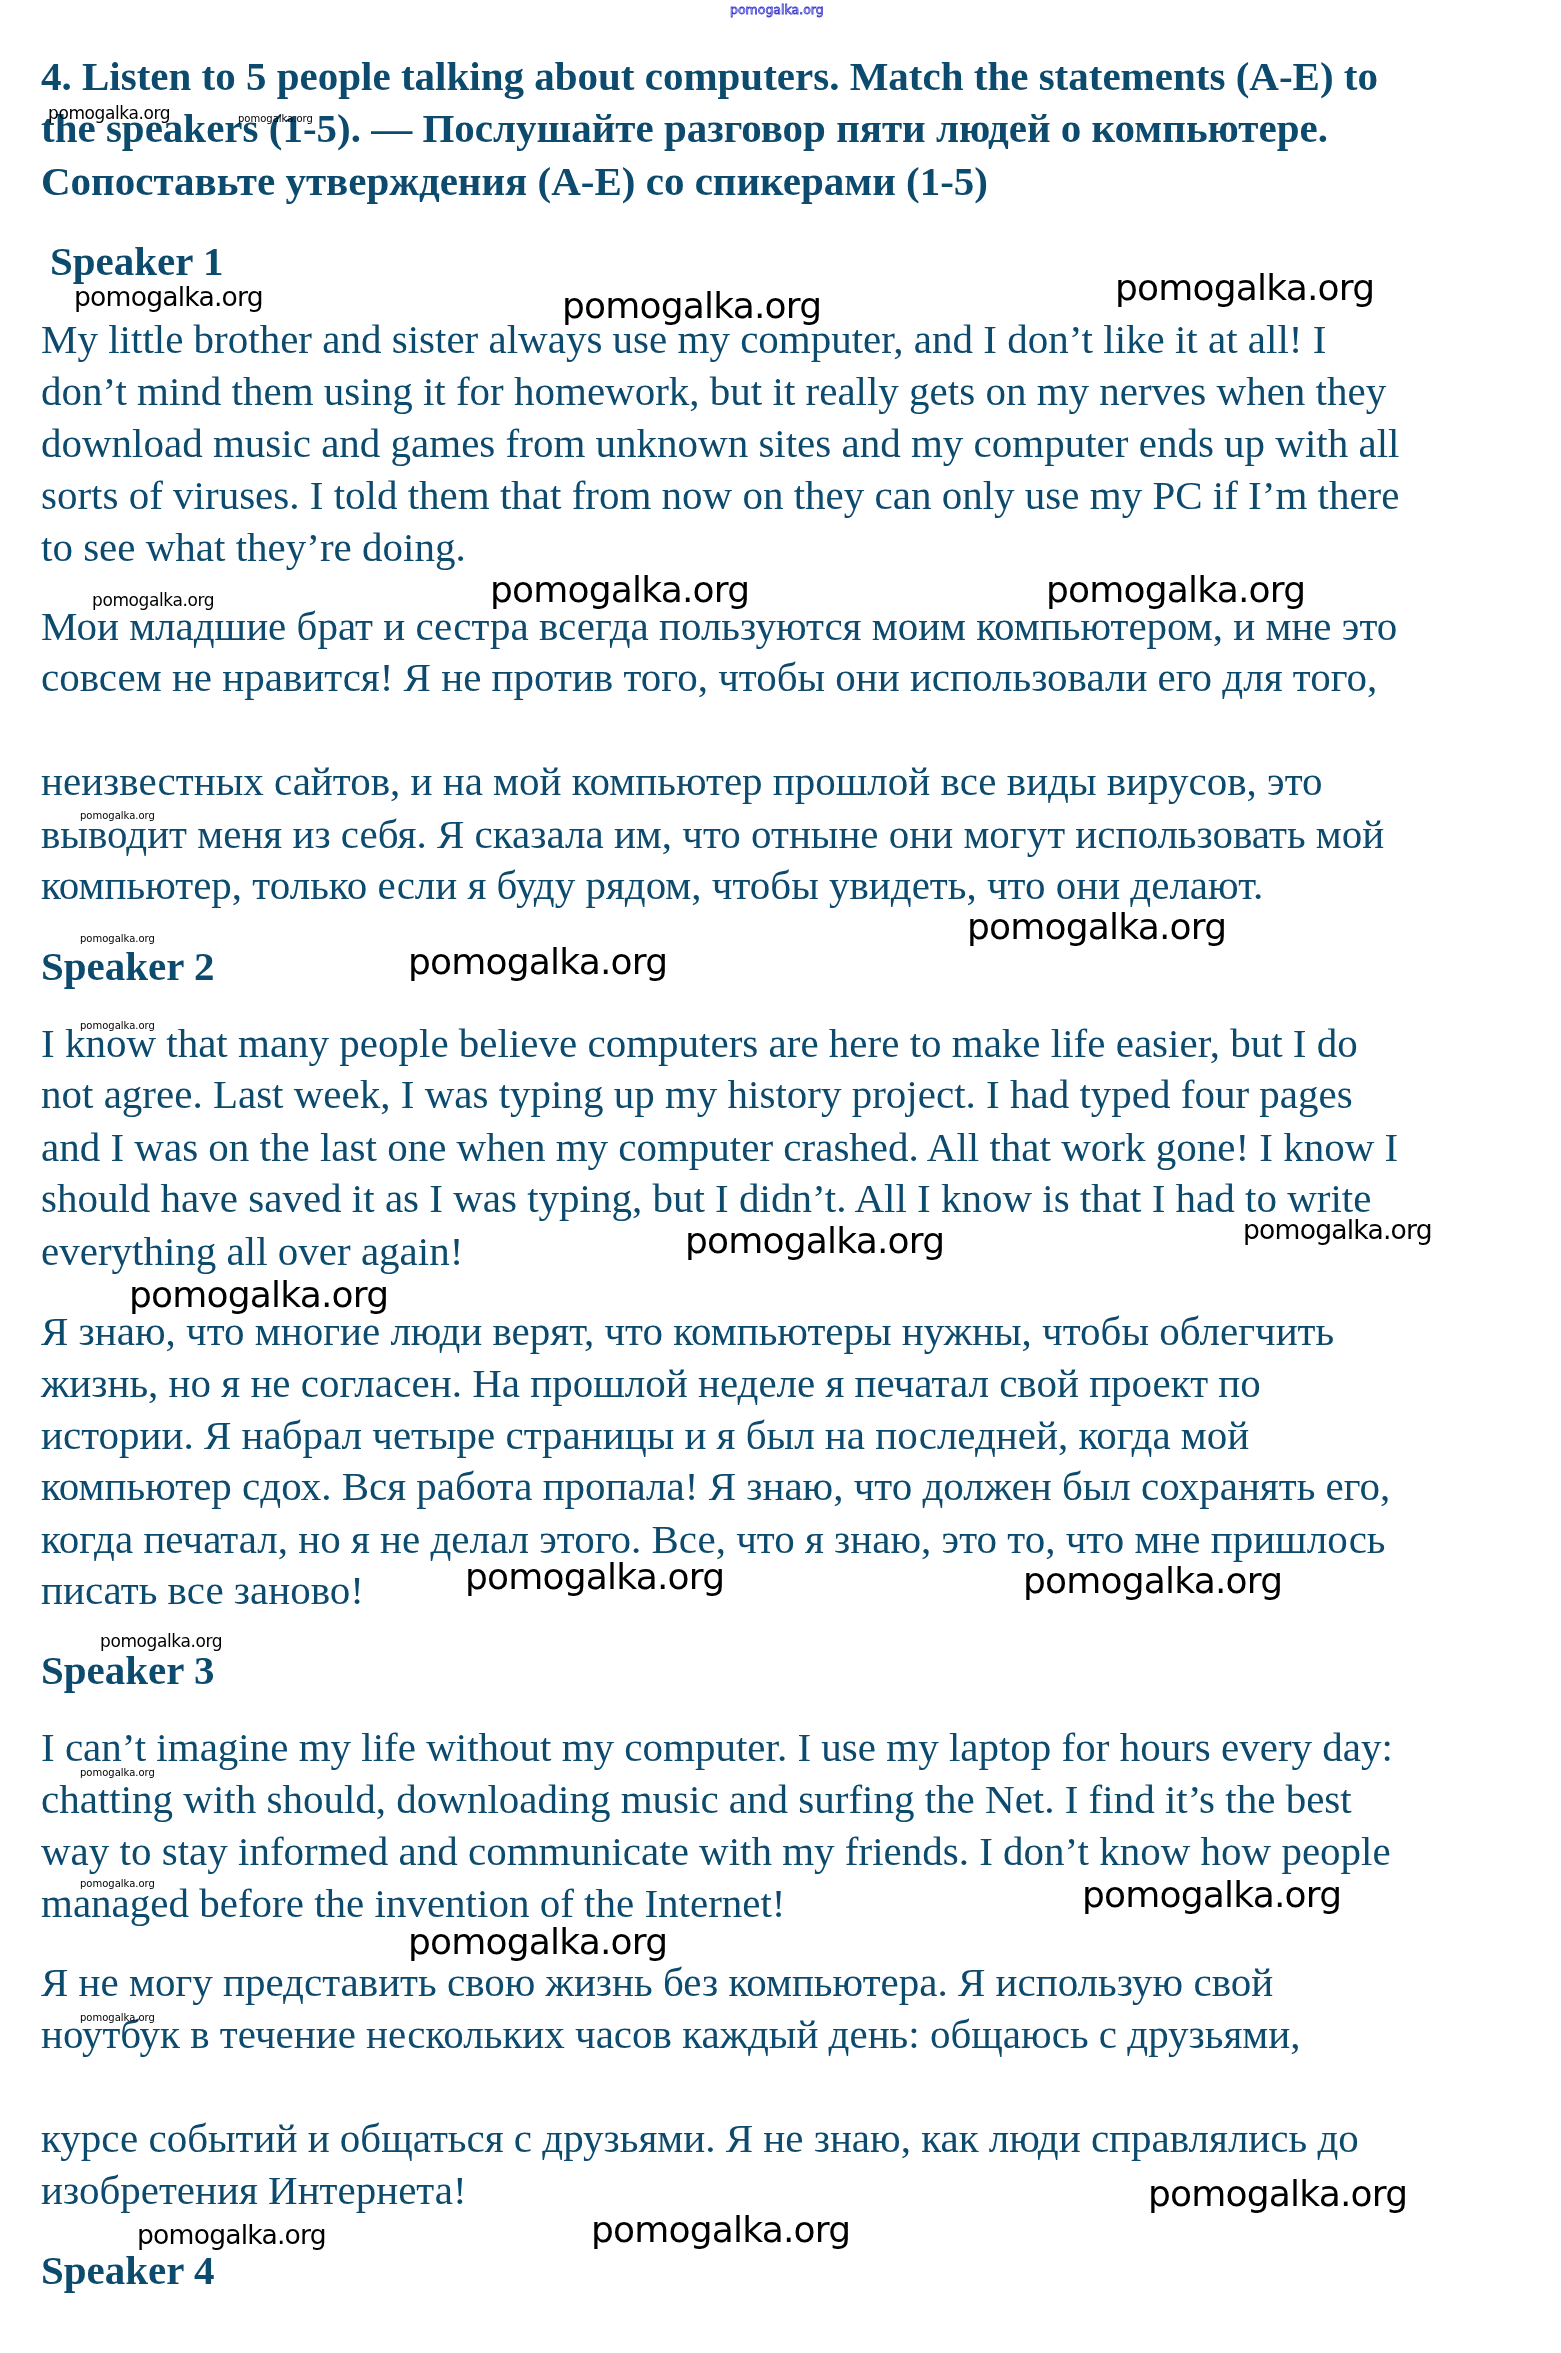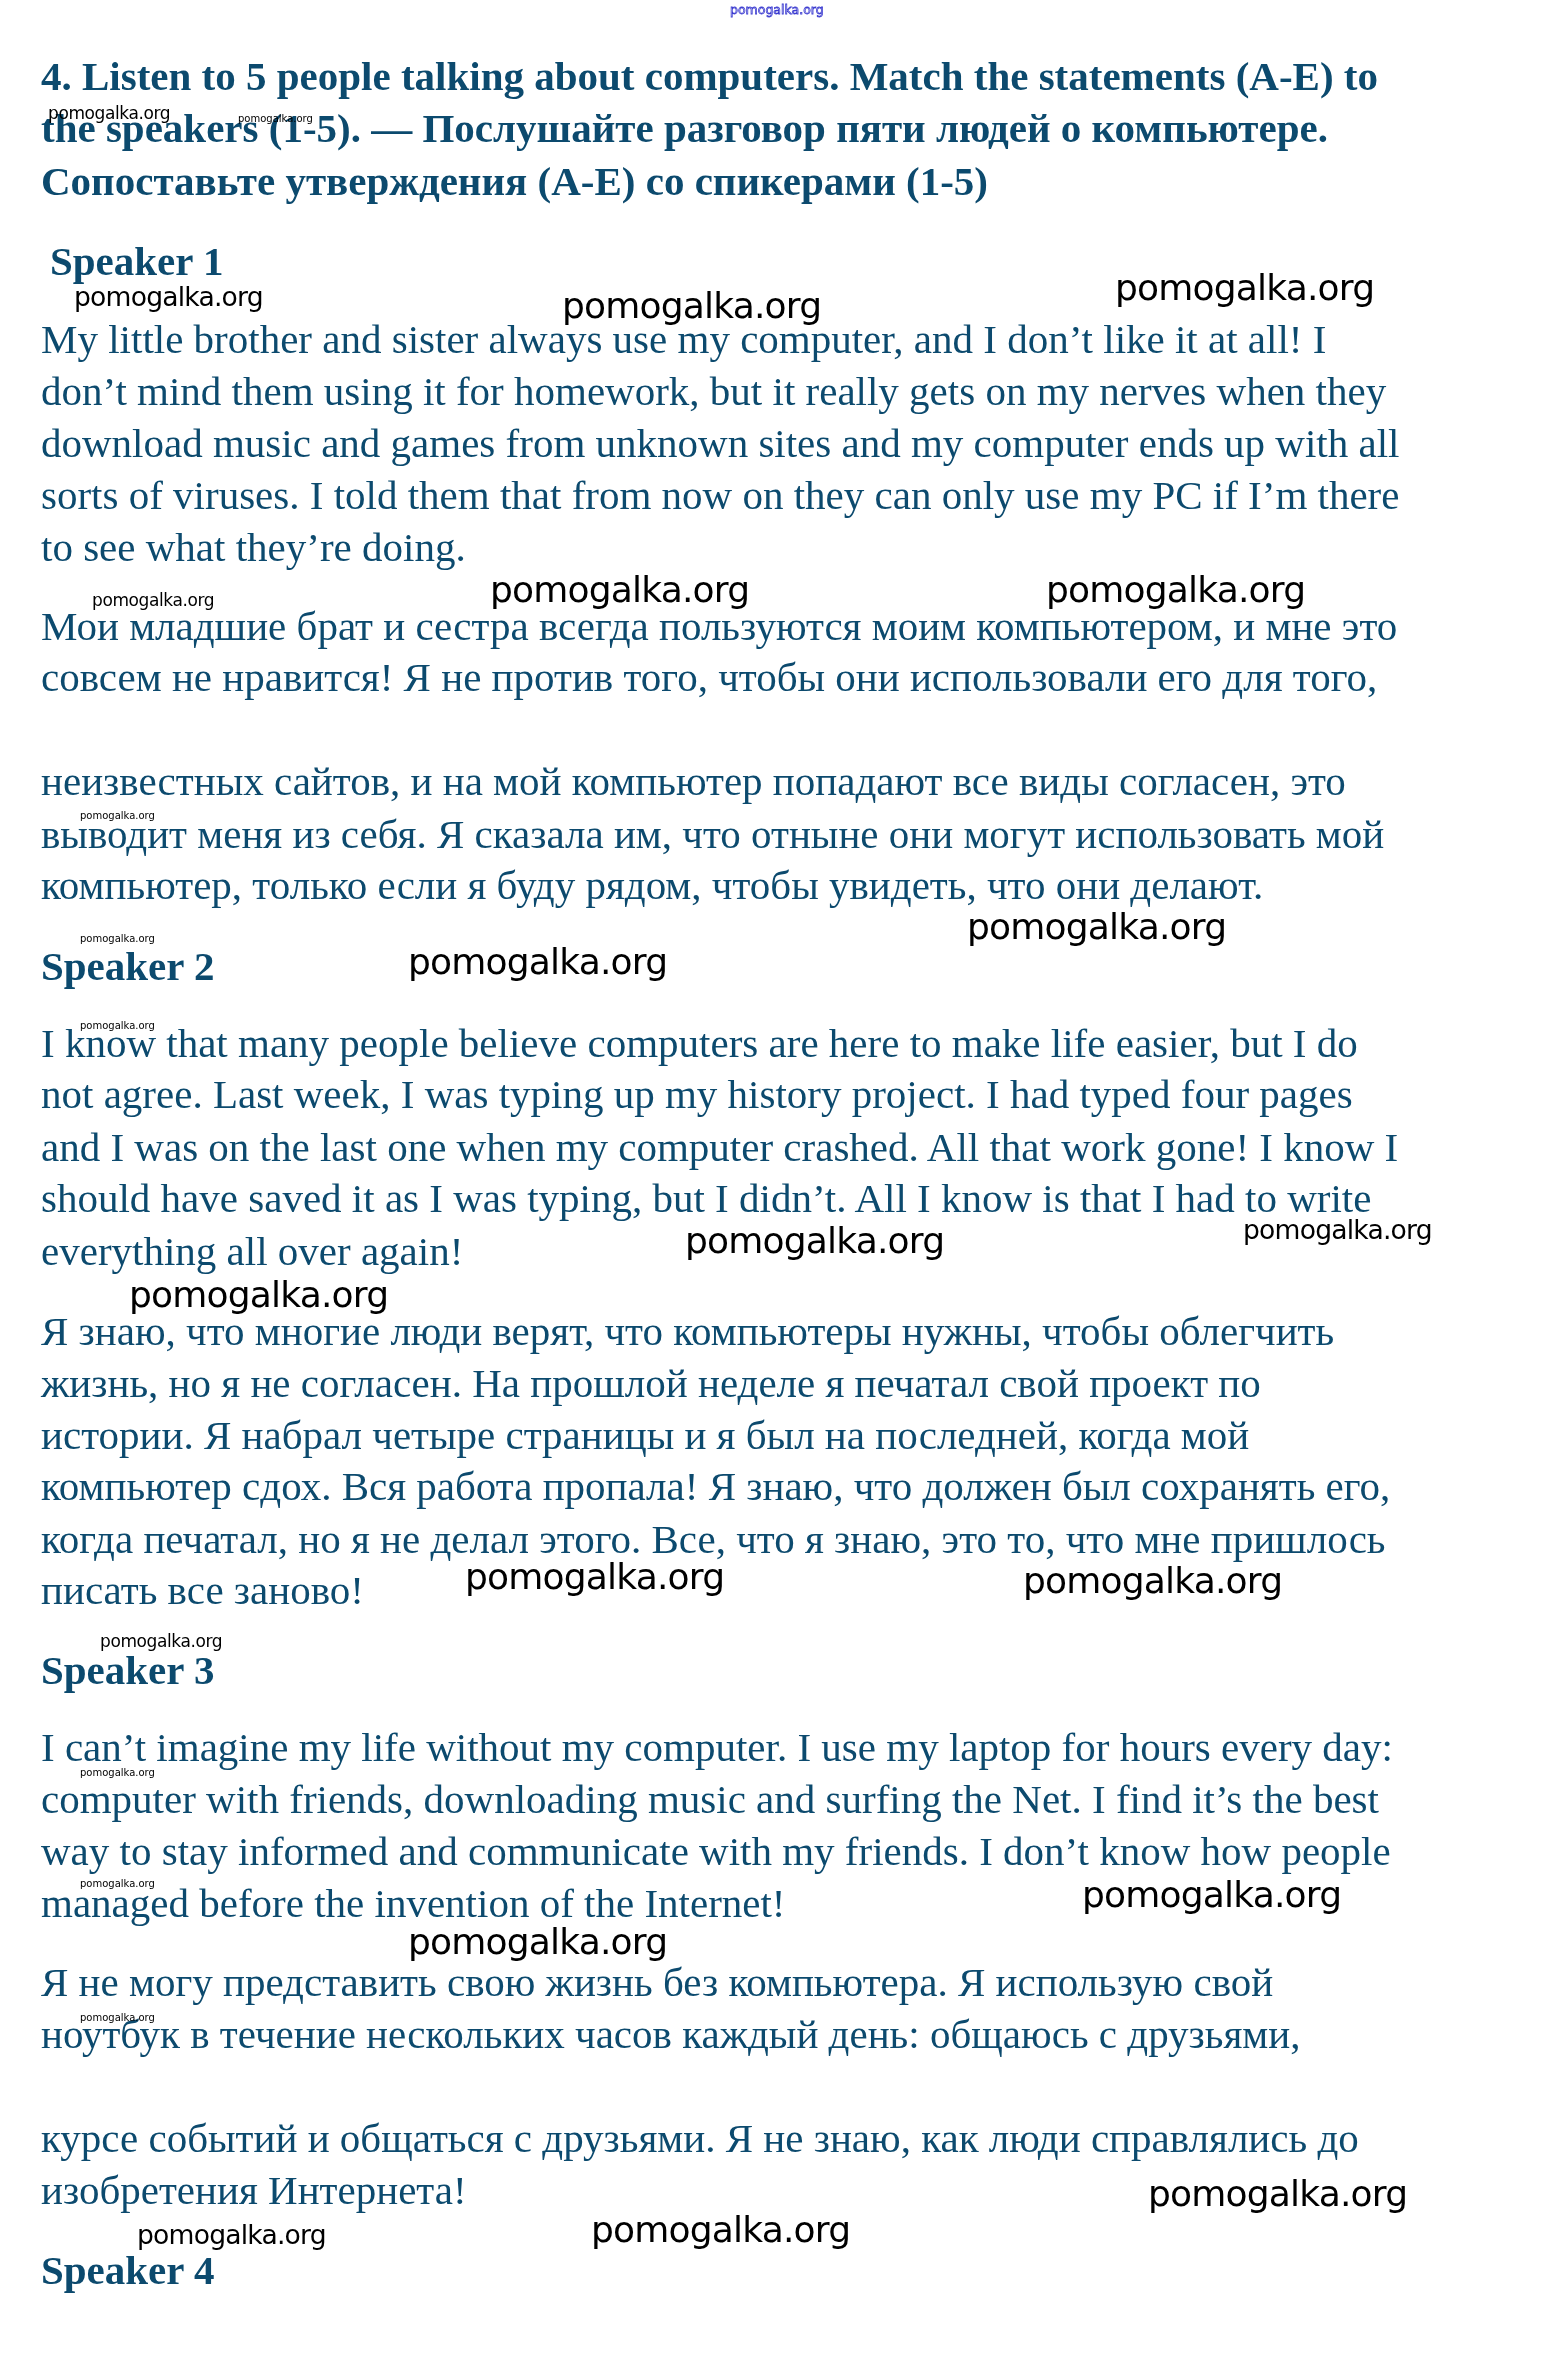--- a/index.html
+++ b/index.html
@@ -30,41 +30,41 @@
 
   <div class="line spk" style="top:238px; left:50px;">Speaker 1</div>
   <div class="line" style="top:316px;">My little brother and sister always use my computer, and I don’t like it at all! I</div>
   <div class="line" style="top:368px;">don’t mind them using it for homework, but it really gets on my nerves when they</div>
   <div class="line" style="top:420px;">download music and games from unknown sites and my computer ends up with all</div>
   <div class="line" style="top:472px;">sorts of viruses. I told them that from now on they can only use my PC if I’m there</div>
   <div class="line" style="top:524px;">to see what they’re doing.</div>
 
   <div class="line" style="top:603px;text-align:right;">Мои младшие брат и сестра всегда пользуются моим компьютером, и мне это</div>
   <div class="line" style="top:654px;">совсем не нравится! Я не против того, чтобы они использовали его для того,</div>
-  <div class="line" style="top:758px;">неизвестных сайтов, и на мой компьютер попадают все виды согласен, это</div>
+  <div class="line" style="top:758px;">неизвестных сайтов, и на мой компьютер прошлой все виды вирусов, это</div>
   <div class="line" style="top:811px;">выводит меня из себя. Я сказала им, что отныне они могут использовать мой</div>
   <div class="line" style="top:862px;">компьютер, только если я буду рядом, чтобы увидеть, что они делают.</div>
 
   <div class="line spk" style="top:943px;">Speaker 2</div>
   <div class="line" style="top:1020px;">I know that many people believe computers are here to make life easier, but I do</div>
   <div class="line" style="top:1071px;">not agree. Last week, I was typing up my history project. I had typed four pages</div>
   <div class="line" style="top:1124px;">and I was on the last one when my computer crashed. All that work gone! I know I</div>
   <div class="line" style="top:1175px;">should have saved it as I was typing, but I didn’t. All I know is that I had to write</div>
   <div class="line" style="top:1228px;">everything all over again!</div>
 
   <div class="line" style="top:1308px;">Я знаю, что многие люди верят, что компьютеры нужны, чтобы облегчить</div>
   <div class="line" style="top:1360px;">жизнь, но я не согласен. На прошлой неделе я печатал свой проект по</div>
   <div class="line" style="top:1412px;">истории. Я набрал четыре страницы и я был на последней, когда мой</div>
   <div class="line" style="top:1463px;">компьютер сдох. Вся работа пропала! Я знаю, что должен был сохранять его,</div>
   <div class="line" style="top:1516px;">когда печатал, но я не делал этого. Все, что я знаю, это то, что мне пришлось</div>
   <div class="line" style="top:1567px;">писать все заново!</div>
 
   <div class="line spk" style="top:1647px;">Speaker 3</div>
   <div class="line" style="top:1724px;">I can’t imagine my life without my computer. I use my laptop for hours every day:</div>
-  <div class="line" style="top:1776px;">computer with friends, downloading music and surfing the Net. I find it’s the best</div>
+  <div class="line" style="top:1776px;">chatting with should, downloading music and surfing the Net. I find it’s the best</div>
   <div class="line" style="top:1828px;">way to stay informed and communicate with my friends. I don’t know how people</div>
   <div class="line" style="top:1880px;">managed before the invention of the Internet!</div>
 
   <div class="line" style="top:1959px;">Я не могу представить свою жизнь без компьютера. Я использую свой</div>
   <div class="line" style="top:2011px;">ноутбук в течение нескольких часов каждый день: общаюсь с друзьями,</div>
   <div class="line" style="top:2115px;">курсе событий и общаться с друзьями. Я не знаю, как люди справлялись до</div>
   <div class="line" style="top:2167px;">изобретения Интернета!</div>
 
   <div class="line spk" style="top:2247px;">Speaker 4</div>
 

